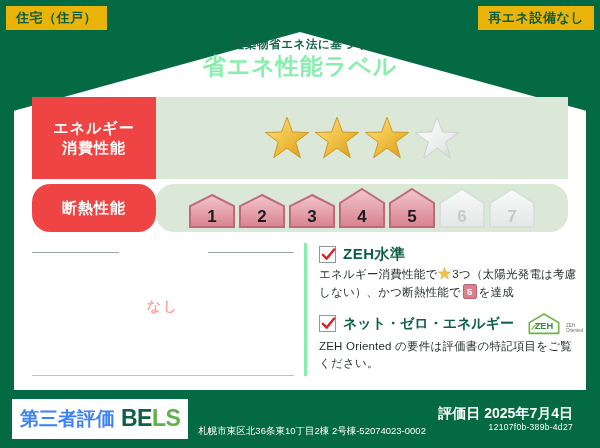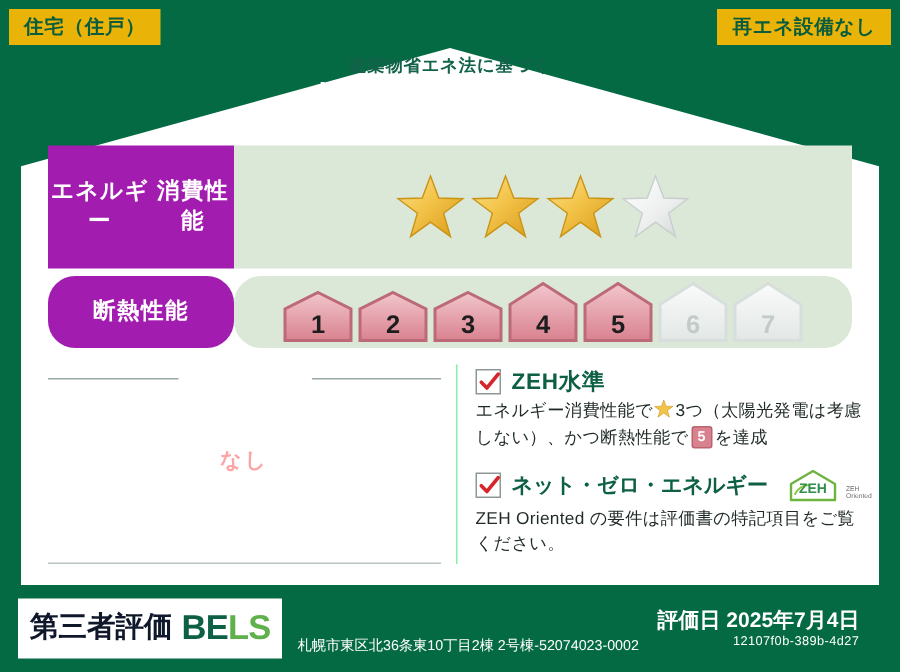--- a/index.html
+++ b/index.html
@@ -54,47 +54,47 @@
     font-size: 11.5px;
     font-weight: bold;
     color: #13634a;
     letter-spacing: .6px;
     line-height: 1.1;
   }
   .title-main {
     margin-top: 3px;
     font-size: 23px;
     font-weight: bold;
-    color: #ffffff;
+    color: #86efac;
     letter-spacing: 1px;
     line-height: 1.1;
   }
 
   
   .perf-block {
     position: absolute;
     left: 32px; right: 32px;
     top: 97px;
     z-index: 5;
   }
   .perf-row {
     display: flex;
     align-items: stretch;
     margin-bottom: 5px;
   }
   .perf-label {
     width: 124px;
     flex: 0 0 124px;
-    background: #a21caf;
+    background: #ef4444;
     color: #ffffff;
     font-weight: bold;
     font-size: 15px;
     letter-spacing: 1px;
     display: flex;
-    flex-direction: row;
+    flex-direction: column;
     align-items: center;
     justify-content: center;
     line-height: 1.35;
     text-align: center;
   }
   .perf-value {
     flex: 1 1 auto;
     background: #dbe8d8;
     display: flex;
     align-items: center;
@@ -175,21 +175,21 @@
     font-weight: bold;
     color: #fca5a5;
     letter-spacing: 2px;
     padding-bottom: 22px;
   }
   .cost-foot-rule { height: 1px; background: #b9c3c0; }
 
   .lower-right {
     flex: 1 1 auto;
     padding-left: 12px;
-    border-left: 1px solid #86efac;
+    border-left: 3px solid #86efac;
     display: flex;
     flex-direction: column;
     gap: 2px;
   }
   .zeh-head {
     display: flex;
     align-items: center;
     gap: 7px;
     margin-top: 2px;
   }
@@ -257,21 +257,21 @@
     display: flex;
     align-items: center;
     gap: 6px;
     flex: 0 0 auto;
     align-self: center;
     height: 40px;
   }
   .bels-jp {
     font-size: 19px;
     font-weight: bold;
-    color: #0f172a;
+    color: #3b82f6;
     letter-spacing: 0px;
     line-height: 1;
     white-space: nowrap;
   }
   .bels-en {
     font-size: 23px;
     font-weight: bold;
     line-height: 1;
     letter-spacing: -.5px;
     white-space: nowrap;

